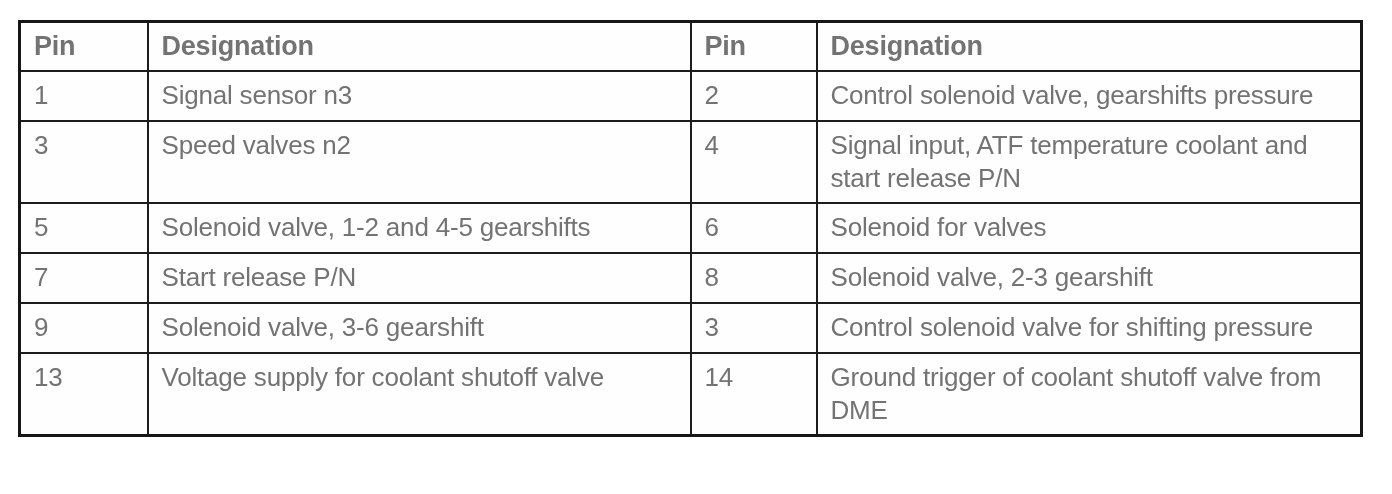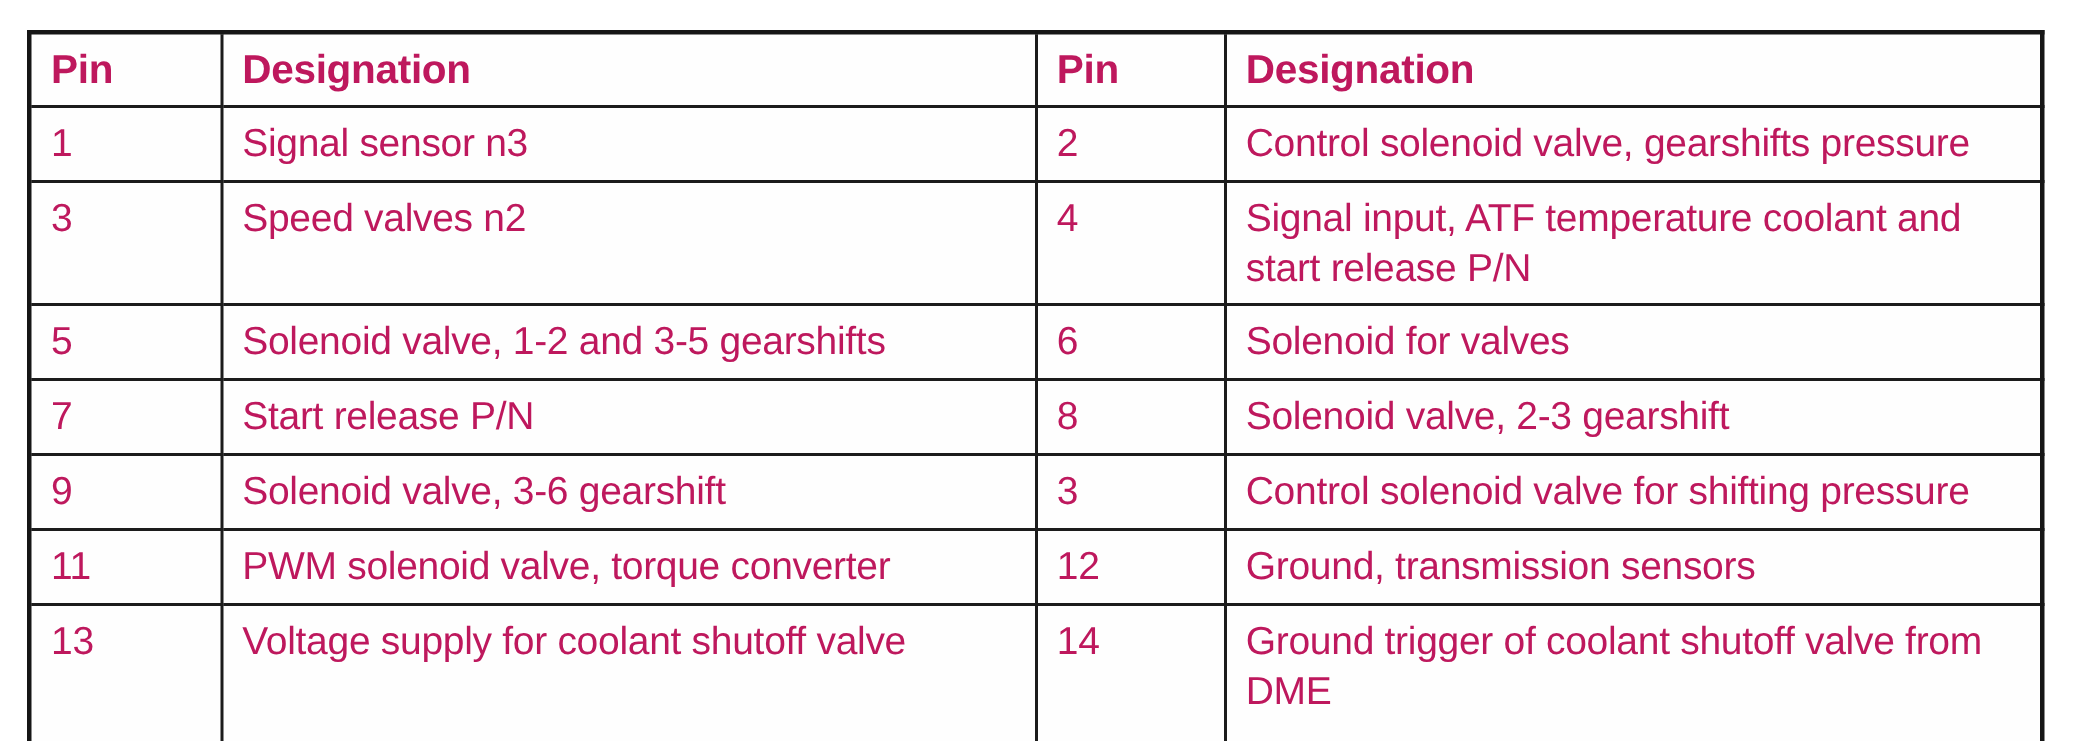--- a/index.html
+++ b/index.html
@@ -34,21 +34,21 @@
   table.pin-table col.col-desc2 { width: 545px; }
   table.pin-table th,
   table.pin-table td {
     border: 2px solid #1c1c1c;
     vertical-align: top;
     text-align: left;
     padding: 7px 6px 7px 13px;
     font-size: 26px;
     line-height: 33px;
     letter-spacing: -0.2px;
-    color: #be185d;
+    color: #737373;
     font-weight: normal;
     overflow: hidden;
   }
   table.pin-table th {
     font-weight: bold;
     font-size: 27px;
   }
   
   table.pin-table tr.header-row th { height: 32px; }
   table.pin-table tbody tr td      { height: 34px; }
@@ -82,43 +82,37 @@
           <td>Control solenoid valve, gearshifts pressure</td>
         </tr>
         <tr>
           <td>3</td>
           <td>Speed valves n2</td>
           <td>4</td>
           <td>Signal input, ATF temperature coolant and start release P/N</td>
         </tr>
         <tr>
           <td>5</td>
-          <td>Solenoid valve, 1-2 and 3-5 gearshifts</td>
+          <td>Solenoid valve, 1-2 and 4-5 gearshifts</td>
           <td>6</td>
           <td>Solenoid for valves</td>
         </tr>
         <tr>
           <td>7</td>
           <td>Start release P/N</td>
           <td>8</td>
           <td>Solenoid valve, 2-3 gearshift</td>
         </tr>
         <tr>
           <td>9</td>
           <td>Solenoid valve, 3-6 gearshift</td>
           <td>3</td>
           <td>Control solenoid valve for shifting pressure</td>
         </tr>
         <tr>
-          <td>11</td>
-          <td>PWM solenoid valve, torque converter</td>
-          <td>12</td>
-          <td>Ground, transmission sensors</td>
-        </tr>
-        <tr>
           <td>13</td>
           <td>Voltage supply for coolant shutoff valve</td>
           <td>14</td>
           <td>Ground trigger of coolant shutoff valve from DME</td>
         </tr>
       </tbody>
   </table>
 </div>
 
 </body></html>

